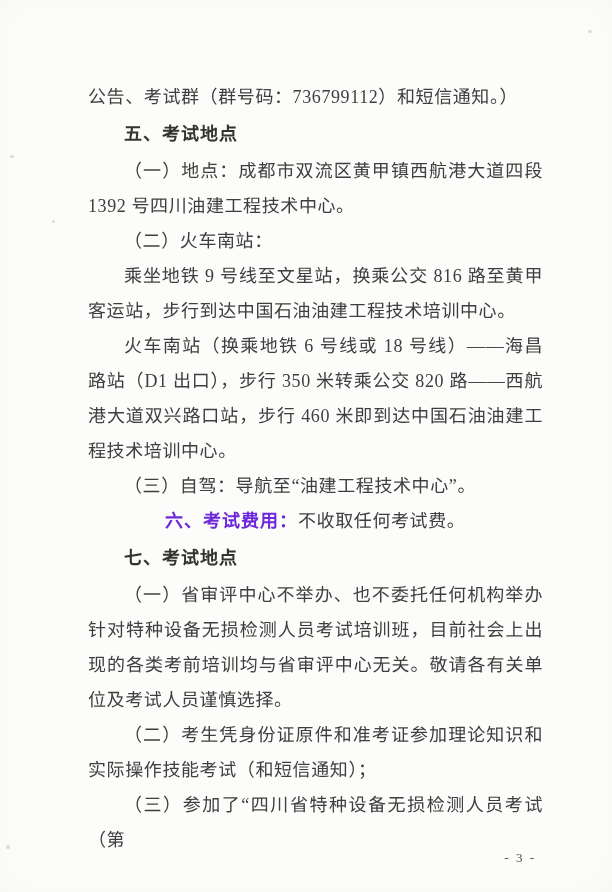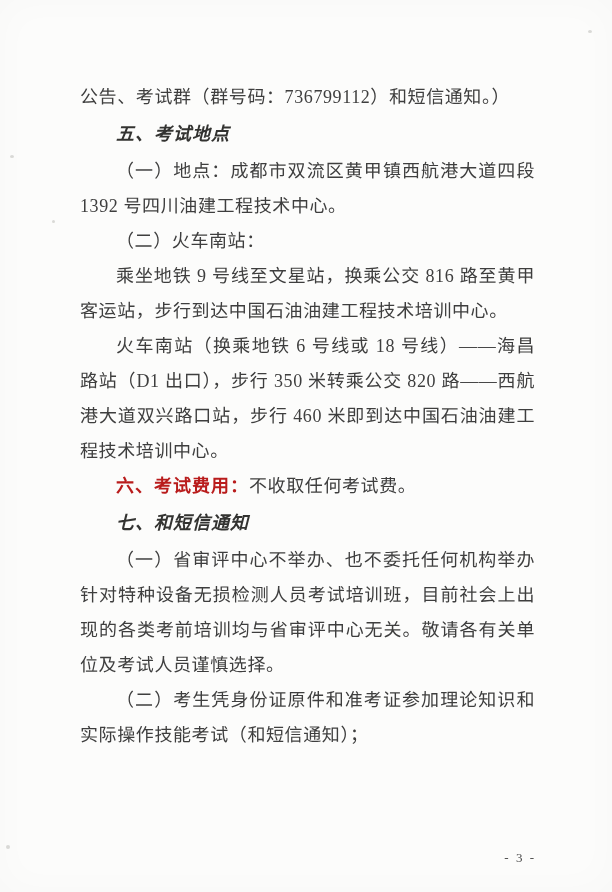--- a/index.html
+++ b/index.html
@@ -25,44 +25,44 @@
     border-radius: 50%;
   }
   .speck.s1 { left: 10px; top: 155px; width: 4px; height: 3px; }
   .speck.s2 { left: 52px; top: 220px; width: 3px; height: 3px; }
   .speck.s3 { left: 588px; top: 30px; width: 4px; height: 3px; }
   .speck.s4 { left: 6px; top: 845px; width: 4px; height: 4px; }
 
   .content {
     position: absolute;
     top: 80px;
-    left: 80px;
+    left: 88px;
     width: 455px;
   }
   .content p {
     margin: 0;
     font-size: 18px;
     line-height: 35px;
     text-align: justify;
     letter-spacing: 0.6px;
   }
   .content p.indent { text-indent: 2em; }
   .content p.heading {
     font-family: "Liberation Sans", "DejaVu Sans", sans-serif;
     font-weight: bold;
     color: #333331;
     letter-spacing: 1px;
     margin: 2px 0;
-    font-style: italic;
   }
   .lead-bold {
     font-family: "Liberation Sans", "DejaVu Sans", sans-serif;
     font-weight: bold;
-    color: #b91c1c;
+    color: #6d28d9;
     letter-spacing: 1px;
+    margin-left: 41px;
   }
   .footer {
     position: absolute;
     bottom: 26px;
     right: 76px;
     font-size: 13px;
     letter-spacing: 2px;
     color: #4a4a4a;
     font-family: "Liberation Serif", "DejaVu Serif", serif;
   }
@@ -84,29 +84,31 @@
     <p class="heading indent">五、考试地点</p>
 
     <p class="indent">（一）地点：成都市双流区黄甲镇西航港大道四段 1392 号四川油建工程技术中心。</p>
 
     <p class="indent">（二）火车南站：</p>
 
     <p class="indent">乘坐地铁 9 号线至文星站，换乘公交 816 路至黄甲客运站，步行到达中国石油油建工程技术培训中心。</p>
 
     <p class="indent">火车南站（换乘地铁 6 号线或 18 号线）——海昌路站（D1 出口），步行 350 米转乘公交 820 路——西航港大道双兴路口站，步行 460 米即到达中国石油油建工程技术培训中心。</p>
 
+    <p class="indent">（三）自驾：导航至“油建工程技术中心”。</p>
 
     <p class="indent">
       <span class="lead-bold">六、考试费用：</span><span>不收取任何考试费。</span>
     </p>
 
-    <p class="heading indent">七、和短信通知</p>
+    <p class="heading indent">七、考试地点</p>
 
     <p class="indent">（一）省审评中心不举办、也不委托任何机构举办针对特种设备无损检测人员考试培训班，目前社会上出现的各类考前培训均与省审评中心无关。敬请各有关单位及考试人员谨慎选择。</p>
 
     <p class="indent">（二）考生凭身份证原件和准考证参加理论知识和实际操作技能考试（和短信通知）；</p>
 
+    <p class="indent">（三）参加了“四川省特种设备无损检测人员考试（第</p>
 
   </div>
 
   <div class="footer">- 3 -</div>
 
 </div>
 
 </body></html>

